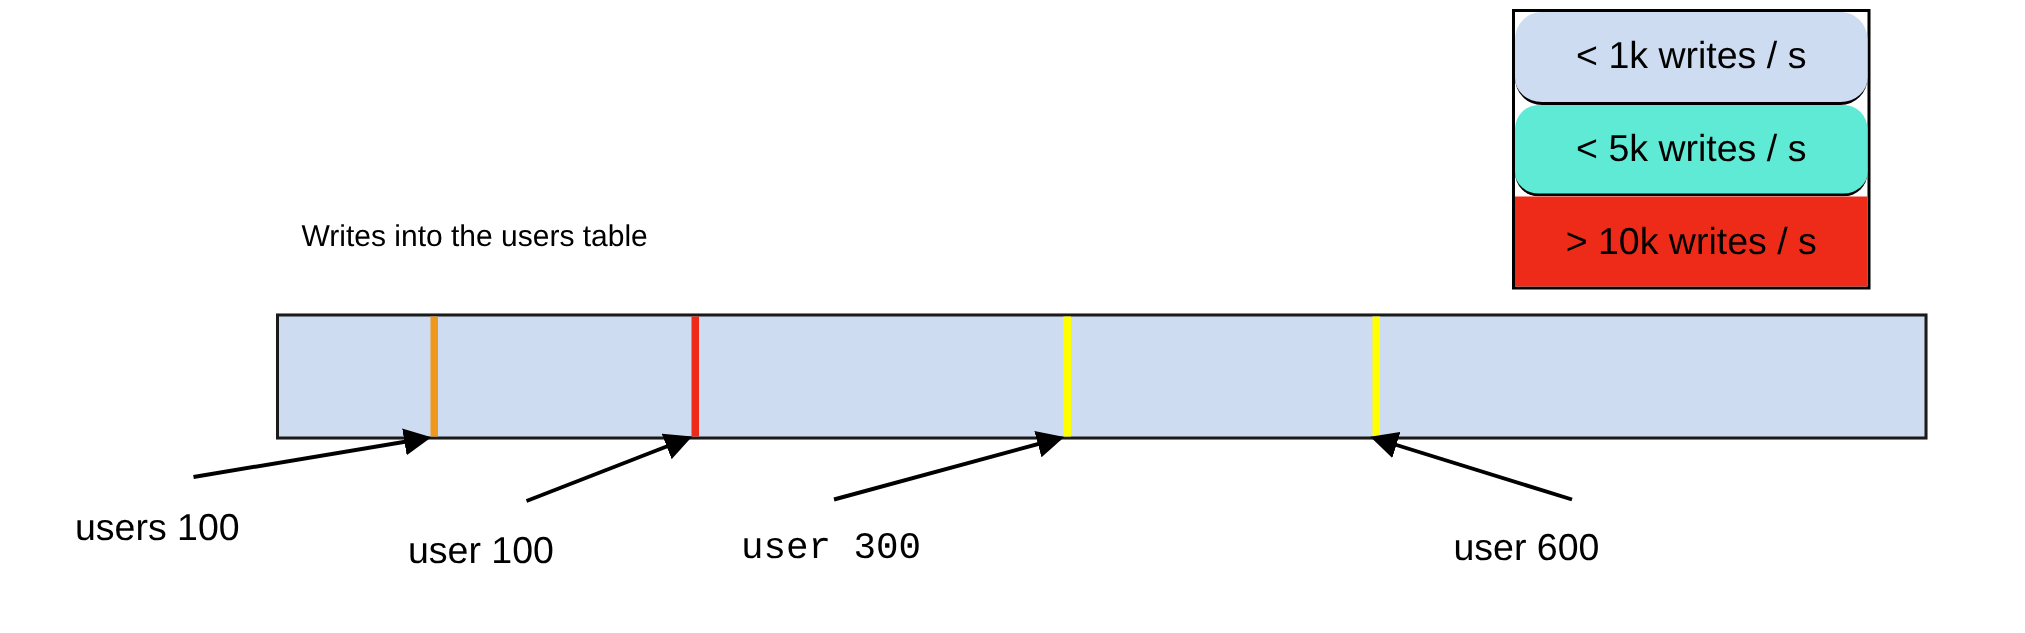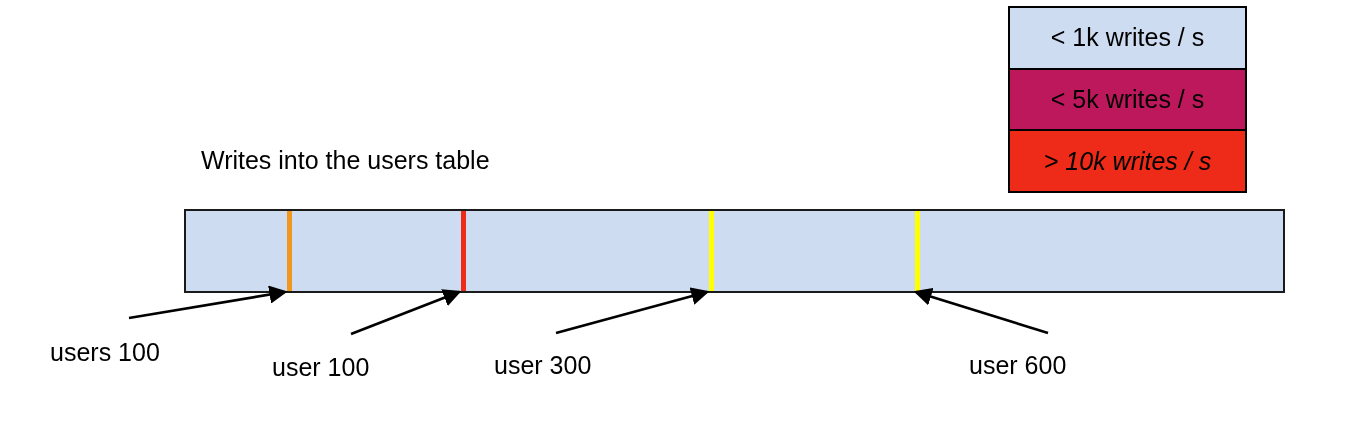--- a/index.html
+++ b/index.html
@@ -29,34 +29,34 @@
     flex-direction: column;
   }
   .legend-row {
     flex: 1 1 0;
     display: flex;
     align-items: center;
     justify-content: center;
     border-bottom: 2px solid #000000;
     box-sizing: border-box;
   }
-  .legend-row:last-child { border-bottom: none; font-style: italic; }
+  .legend-row:last-child { border-bottom: none; }
   .legend-label {
     font-size: 25px;
     line-height: 1;
     letter-spacing: 0px;
     white-space: nowrap;
   }
 
   
   #chart-title {
     position: absolute;
     left: 201px;
     top: 148px;
-    font-size: 25px;
+    font-size: 20px;
     line-height: 1;
     white-space: nowrap;
   }
 
   
   #bar {
     position: absolute;
     left: 184px;
     top: 209px;
     width: 1101px;
@@ -85,24 +85,24 @@
     position: absolute;
     font-size: 25px;
     line-height: 1;
     white-space: nowrap;
   }
 </style>
 </head>
 <body>
 
 <div id="legend">
-  <div class="legend-row" style="background:#cddcf0;">
+  <div class="legend-row" style="background:#cddcf0;border-radius:18px;">
     <span class="legend-label">&lt; 1k writes / s</span>
   </div>
-  <div class="legend-row" style="background:#be185d;">
+  <div class="legend-row" style="background:#5eead4;border-radius:16px;">
     <span class="legend-label">&lt; 5k writes / s</span>
   </div>
   <div class="legend-row" style="background:#ee2b18;">
     <span class="legend-label">&gt; 10k writes / s</span>
   </div>
 </div>
 
 <div id="chart-title">Writes into the users table</div>
 
 <div id="bar">
@@ -119,14 +119,14 @@
     </marker>
   </defs>
   <line x1="129" y1="318" x2="285" y2="292" stroke="#000000" stroke-width="2.6" marker-end="url(#arrowhead)"></line>
   <line x1="351" y1="334" x2="459" y2="292" stroke="#000000" stroke-width="2.6" marker-end="url(#arrowhead)"></line>
   <line x1="556" y1="333" x2="707" y2="292" stroke="#000000" stroke-width="2.6" marker-end="url(#arrowhead)"></line>
   <line x1="1048" y1="333" x2="916" y2="292" stroke="#000000" stroke-width="2.6" marker-end="url(#arrowhead)"></line>
 </svg>
 
 <div class="callout-label" style="left:50px; top:340px;">users 100</div>
 <div class="callout-label" style="left:272px; top:355px;">user 100</div>
-<div class="callout-label" style="left:494px; top:353px;">user 300</div>
+<div class="callout-label" style="left:494px; top:353px;font-family:Liberation Mono, monospace;">user 300</div>
 <div class="callout-label" style="left:969px; top:353px;">user 600</div>
 
 </body></html>

